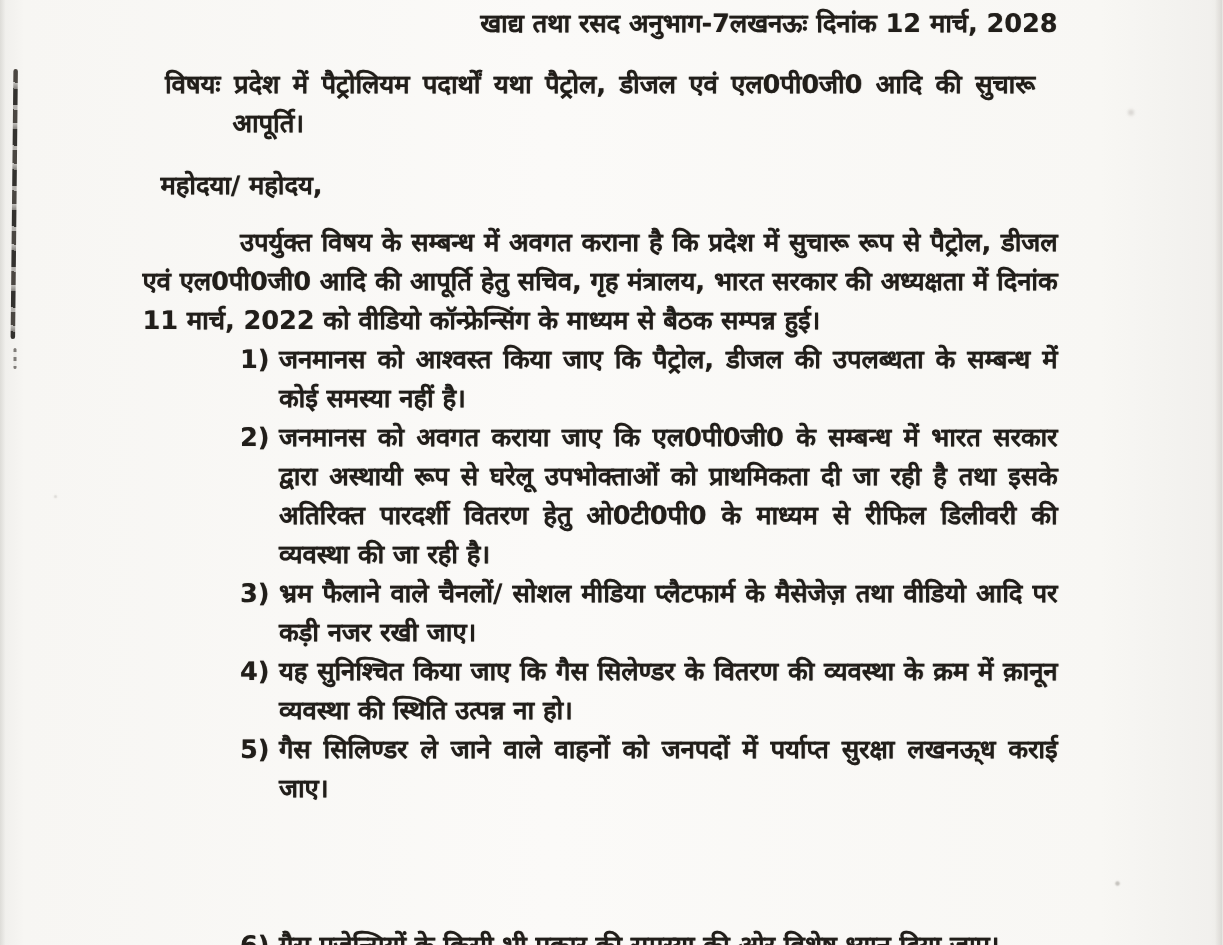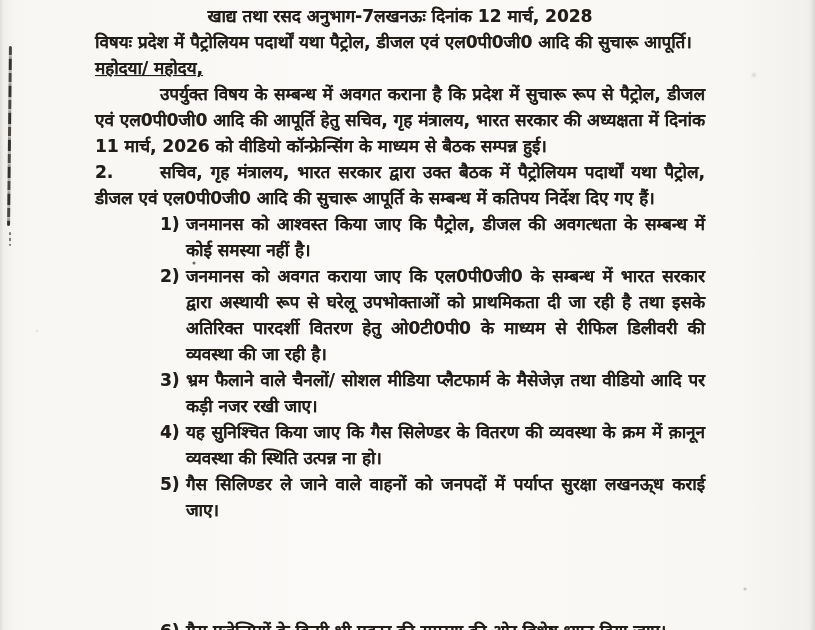--- a/index.html
+++ b/index.html
@@ -18,28 +18,28 @@
     color: #211e1a;
   }
   .content {
     position: absolute;
     left: 0; top: 0; right: 0; bottom: 0;
     padding: 3px 110px 0 95px;
     font-size: 17px;
     line-height: 26px;
     text-shadow: 0.2px 0.2px 0.45px rgba(35,28,20,0.6);
   }
-  .header-row { display: flex; justify-content: center; white-space: nowrap; }
+  .header-row { display: flex; justify-content: flex-end; white-space: nowrap; }
   .subject {
     padding-left: 45px;
     text-indent: -45px;
     text-align: justify;
-    margin: 0;
+    margin: 15px;
   }
-  .salutation { margin: 0; text-decoration: underline; }
+  .salutation { margin: 12px; }
   .para { margin: 0; text-align: justify; }
   .para.first-indent { text-indent: 65px; }
   .pnum { display: inline-block; width: 65px; text-indent: 0; }
   .items { margin-left: 65px; }
   .item { display: flex; }
   .item .marker { flex: 0 0 26px; width: 26px; }
   .item .item-text { flex: 1; text-align: justify; margin: 0; }
   .item.cutoff {
     position: absolute;
     left: 160px; right: 110px; top: 618px;
@@ -95,30 +95,29 @@
 
     <div class="header-row">
       <span>खाद्य तथा रसद अनुभाग-7</span>
       <span>लखनऊः दिनांक 12 मार्च, 2028</span>
     </div>
 
     <p class="subject">विषयः प्रदेश में पैट्रोलियम पदार्थों यथा पैट्रोल, डीजल एवं एल0पी0जी0 आदि की सुचारू आपूर्ति।</p>
 
     <p class="salutation">महोदया/ महोदय,</p>
 
-    <p class="para first-indent">उपर्युक्त विषय के सम्बन्ध में अवगत कराना है कि प्रदेश में सुचारू रूप से पैट्रोल, डीजल एवं एल0पी0जी0 आदि की आपूर्ति हेतु सचिव, गृह मंत्रालय, भारत सरकार की अध्यक्षता में दिनांक 11 मार्च, 2026 को वीडियो कॉन्फ्रेन्सिंग के माध्यम से बैठक सम्पन्न हुई।</p>
+    <p class="para first-indent">उपर्युक्त विषय के सम्बन्ध में अवगत कराना है कि प्रदेश में सुचारू रूप से पैट्रोल, डीजल एवं एल0पी0जी0 आदि की आपूर्ति हेतु सचिव, गृह मंत्रालय, भारत सरकार की अध्यक्षता में दिनांक 11 मार्च, 2022 को वीडियो कॉन्फ्रेन्सिंग के माध्यम से बैठक सम्पन्न हुई।</p>
 
-    <p class="para"><span class="pnum">2.</span><span>सचिव, गृह मंत्रालय, भारत सरकार द्वारा उक्त बैठक में पैट्रोलियम पदार्थों यथा पैट्रोल, डीजल एवं एल0पी0जी0 आदि की सुचारू आपूर्ति के सम्बन्ध में कतिपय निर्देश दिए गए हैं।</span></p>
 
 
     <div class="items">
 
       <div class="item">
         <span class="marker">1)</span>
-        <p class="item-text">जनमानस को आश्वस्त किया जाए कि पैट्रोल, डीजल की अवगत्धता के सम्बन्ध में कोई समस्या नहीं है।</p>
+        <p class="item-text">जनमानस को आश्वस्त किया जाए कि पैट्रोल, डीजल की उपलब्धता के सम्बन्ध में कोई समस्या नहीं है।</p>
       </div>
 
       <div class="item">
         <span class="marker">2)</span>
         <p class="item-text">जनमानस को अवगत कराया जाए कि एल0पी0जी0 के सम्बन्ध में भारत सरकार द्वारा अस्थायी रूप से घरेलू उपभोक्ताओं को प्राथमिकता दी जा रही है तथा इसके अतिरिक्त पारदर्शी वितरण हेतु ओ0टी0पी0 के माध्यम से रीफिल डिलीवरी की व्यवस्था की जा रही है।</p>
       </div>
 
       <div class="item">
         <span class="marker">3)</span>
         <p class="item-text">भ्रम फैलाने वाले चैनलों/ सोशल मीडिया प्लैटफार्म के मैसेजेज़ तथा वीडियो आदि पर कड़ी नजर रखी जाए।</p>

